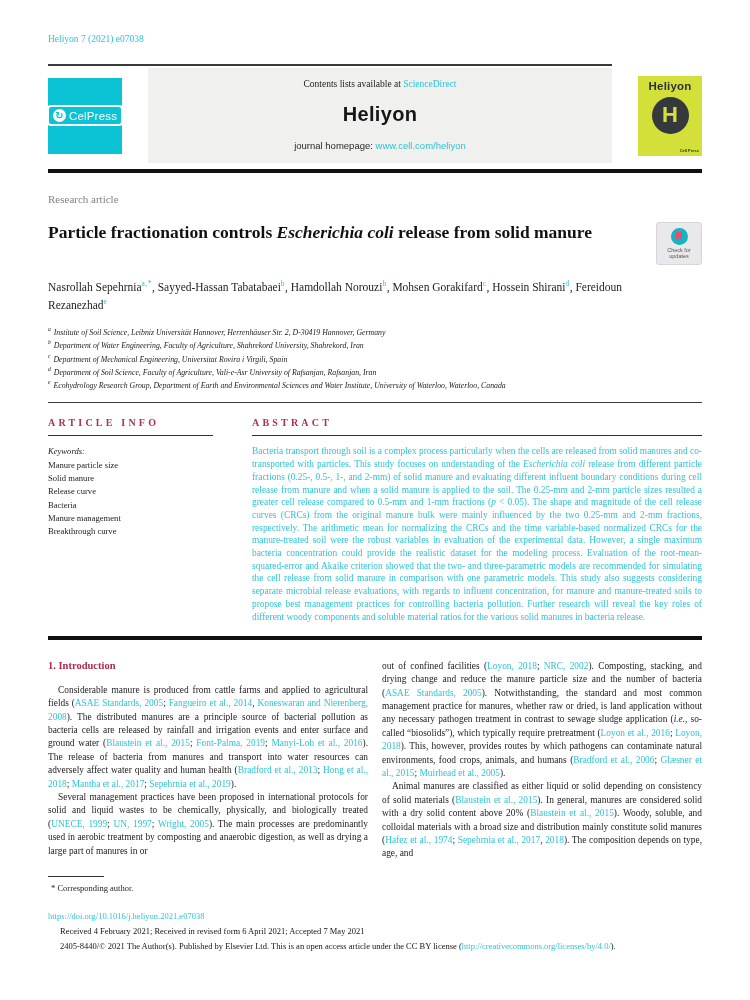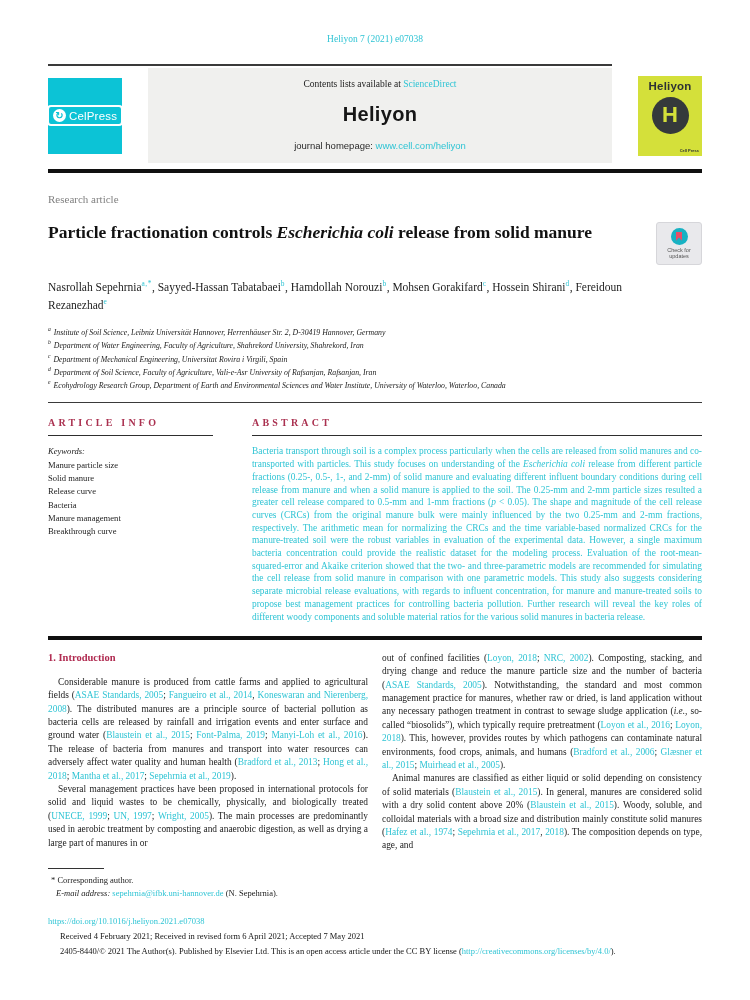--- a/index.html
+++ b/index.html
@@ -14,21 +14,21 @@
   }
   *{box-sizing:border-box;margin:0;padding:0;}
   html,body{background:#fff;}
   body{
     width:750px;height:1000px;margin:0 auto;position:relative;
     font-family:"Liberation Serif","DejaVu Serif",serif;
     color:var(--ink);
     -webkit-font-smoothing:antialiased;
   }
   .page{padding:0 48px;}
-  .citation{margin-top:34px;text-align:center;font-size:9.5px;color:var(--cyan);font-family:Liberation Serif, serif;}
+  .citation{margin-top:34px;text-align:left;font-size:9.5px;color:var(--cyan);font-family:Liberation Serif, serif;}
   
   .header-wrap{position:relative;margin-top:20px;}
   .top-rule{position:absolute;top:0;left:0;width:564px;height:2px;background:#3a3a3a;}
   .header-row{display:flex;align-items:center;padding-top:4px;}
   .cp-logo{width:74px;height:76px;background:var(--logo-cyan);margin-right:18px;
     display:flex;align-items:center;justify-content:center;flex:none;}
   .cp-badge{border:2px solid #fff;border-radius:4px;padding:2px 4px;display:flex;align-items:center;gap:3px;}
   .cp-icon{width:13px;height:13px;border-radius:50%;background:#fff;color:var(--logo-cyan);
     font-family:"DejaVu Sans",sans-serif;font-size:10px;font-weight:bold;line-height:13px;text-align:center;flex:none;}
   .cp-label{color:#fff;font-family:"Liberation Sans",sans-serif;font-weight:normal;font-size:11.5px;letter-spacing:.2px;}
@@ -63,21 +63,21 @@
   .info-left{width:182px;margin-right:22px;flex:none;}
   .info-right{flex:1;}
   .sec-label{font-size:10px;font-weight:bold;letter-spacing:3.2px;color:var(--red);}
   .label-rule{height:1.4px;background:#2e2e2e;margin-top:7px;}
   .info-left .label-rule{width:165px;}
   .keywords{margin-top:9px;font-size:8.6px;line-height:1.55;}
   .kw-label{font-style:italic;}
   .abstract-text{margin-top:9px;font-size:9.4px;line-height:12.7px;text-align:justify;color:var(--cyan);}
   .abstract-bottom{margin-top:13px;height:3.5px;background:#101010;}
   
-  .columns{display:flex;gap:14px;margin-top:12px;}
+  .columns{display:flex;gap:14px;margin-top:20px;}
   .col{flex:1;min-width:0;}
   .intro-heading{font-size:10.5px;font-weight:bold;color:var(--red2);margin-bottom:13px;}
   .para{font-size:9.4px;line-height:13.4px;text-align:justify;}
   .para.indent{text-indent:10px;}
   
   .seg-link{color:var(--cyan);}
   .seg-i{font-style:italic;}
   .seg-sup{color:var(--cyan);font-size:64%;vertical-align:super;letter-spacing:.5px;}
   .seg-supi{font-style:italic;font-size:72%;vertical-align:super;margin-right:1px;}
   
@@ -170,21 +170,20 @@
   <div class="abstract-bottom"></div>
 
   <div class="columns">
     <div class="col">
       <div class="intro-heading">1. Introduction</div>
       <p class="para indent"><span>Considerable manure is produced from cattle farms and applied to agricultural fields (</span><span class="seg-link">ASAE Standards, 2005</span><span>; </span><span class="seg-link">Fangueiro et al., 2014</span><span>, </span><span class="seg-link">Koneswaran and Nierenberg, 2008</span><span>). The distributed manures are a principle source of bacterial pollution as bacteria cells are released by rainfall and irrigation events and enter surface and ground water (</span><span class="seg-link">Blaustein et al., 2015</span><span>; </span><span class="seg-link">Font-Palma, 2019</span><span>; </span><span class="seg-link">Manyi-Loh et al., 2016</span><span>). The release of bacteria from manures and transport into water resources can adversely affect water quality and human health (</span><span class="seg-link">Bradford et al., 2013</span><span>; </span><span class="seg-link">Hong et al., 2018</span><span>; </span><span class="seg-link">Mantha et al., 2017</span><span>; </span><span class="seg-link">Sepehrnia et al., 2019</span><span>).</span></p>
       <p class="para indent"><span>Several management practices have been proposed in international protocols for solid and liquid wastes to be chemically, physically, and biologically treated (</span><span class="seg-link">UNECE, 1999</span><span>; </span><span class="seg-link">UN, 1997</span><span>; </span><span class="seg-link">Wright, 2005</span><span>). The main processes are predominantly used in aerobic treatment by composting and anaerobic digestion, as well as drying a large part of manures in or</span></p>
       <div class="footnote">
         <div class="fn-rule"></div>
         <div class="fn-line fn-star">* Corresponding author.</div>
-        <div class="fn-line email"><span class="seg-i">E-mail address:</span><span> </span><span class="seg-link">sepehrnia@ifbk.uni-hannover.de</span><span> (N. Sepehrnia).</span></div>
       </div>
     </div>
     <div class="col">
       <p class="para"><span>out of confined facilities (</span><span class="seg-link">Loyon, 2018</span><span>; </span><span class="seg-link">NRC, 2002</span><span>). Composting, stacking, and drying change and reduce the manure particle size and the number of bacteria (</span><span class="seg-link">ASAE Standards, 2005</span><span>). Notwithstanding, the standard and most common management practice for manures, whether raw or dried, is land application without any necessary pathogen treatment in contrast to sewage sludge application (</span><span class="seg-i">i.e.</span><span>, so-called “biosolids”), which typically require pretreatment (</span><span class="seg-link">Loyon et al., 2016</span><span>; </span><span class="seg-link">Loyon, 2018</span><span>). This, however, provides routes by which pathogens can contaminate natural environments, food crops, animals, and humans (</span><span class="seg-link">Bradford et al., 2006</span><span>; </span><span class="seg-link">Glæsner et al., 2015</span><span>; </span><span class="seg-link">Muirhead et al., 2005</span><span>).</span></p>
       <p class="para indent"><span>Animal manures are classified as either liquid or solid depending on consistency of solid materials (</span><span class="seg-link">Blaustein et al., 2015</span><span>). In general, manures are considered solid with a dry solid content above 20% (</span><span class="seg-link">Blaustein et al., 2015</span><span>). Woody, soluble, and colloidal materials with a broad size and distribution mainly constitute solid manures (</span><span class="seg-link">Hafez et al., 1974</span><span>; </span><span class="seg-link">Sepehrnia et al., 2017</span><span>, </span><span class="seg-link">2018</span><span>). The composition depends on type, age, and</span></p>
     </div>
   </div>
 
   <div class="footer-block">
     <div class="doi">https://doi.org/10.1016/j.heliyon.2021.e07038</div>

